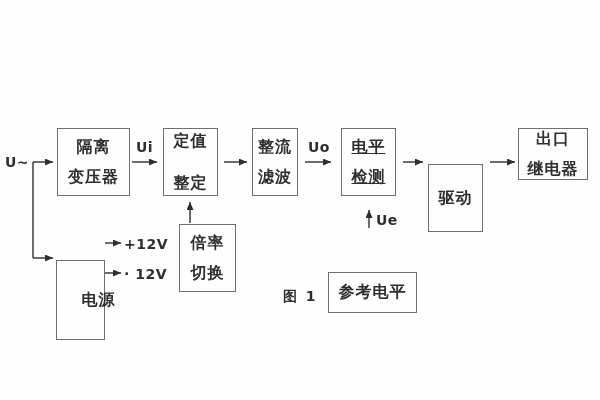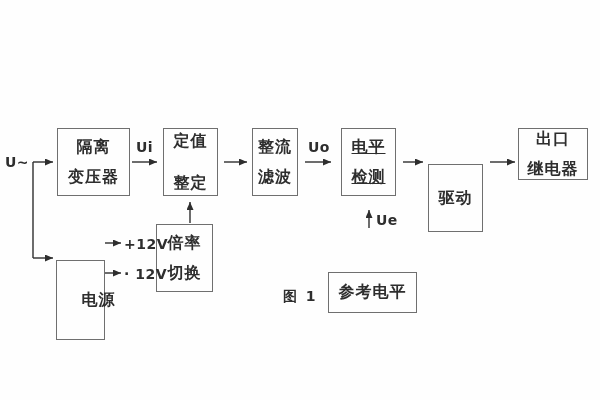--- a/index.html
+++ b/index.html
@@ -83,21 +83,21 @@
 
   <div class="box" style="left:518px;top:128px;width:70px;height:52px;">
     <span>出口</span>
     <span>继电器</span>
   </div>
 
   <div class="box single" style="left:56px;top:224px;width:49px;height:80px;padding-left:36px;">
     <span>电源</span>
   </div>
 
-  <div class="box" style="left:156px;top:224px;width:57px;height:68px;">
+  <div class="box" style="left:179px;top:224px;width:57px;height:68px;">
     <span>倍率</span>
     <span>切换</span>
   </div>
 
   <div class="box single" style="left:328px;top:236px;width:89px;height:41px;">
     <span>参考电平</span>
   </div>
 
   <span class="lbl" style="left:5px;top:154px;">U~</span>
   <span class="lbl" style="left:136px;top:139px;">Ui</span>

